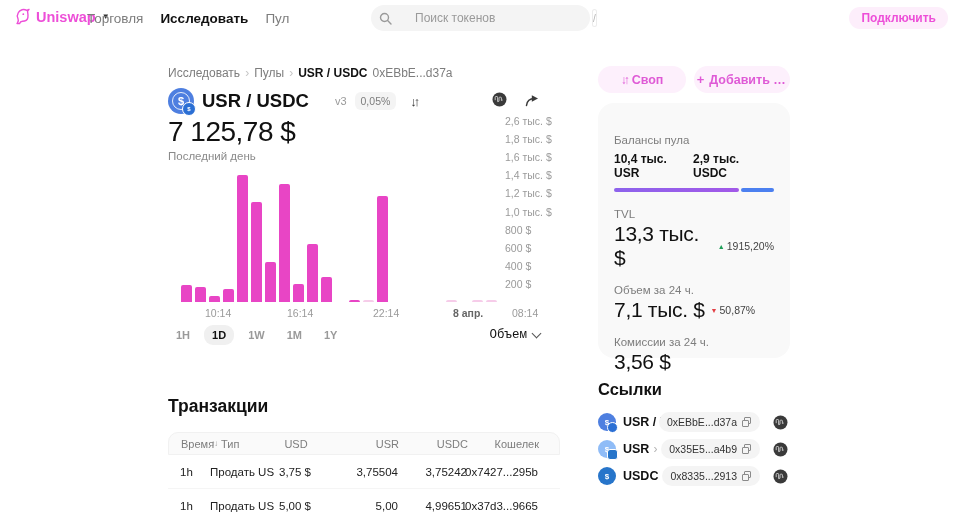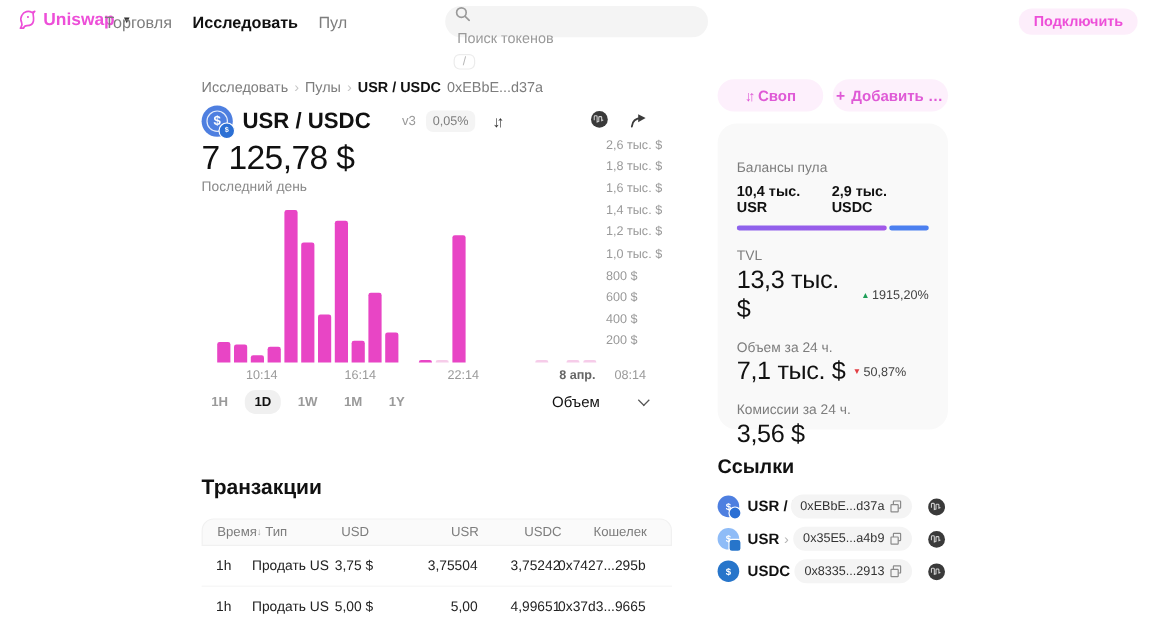--- a/index.html
+++ b/index.html
@@ -8,21 +8,21 @@
 
   
   .topbar{position:absolute;left:0;top:0;width:960px;height:36px;background:#fff;}
   .logo-wrap{position:absolute;left:14px;top:8px;display:flex;align-items:center;gap:5px;cursor:pointer;}
   .logo-text{color:var(--accent);font-size:14.5px;font-weight:700;}
   .logo-caret{font-size:8px;color:#333;margin-left:1px;}
   .nav{position:absolute;left:87px;top:0;height:36px;display:flex;align-items:center;gap:17px;}
   .nav-item{font-size:13.5px;color:#7d7d7d;cursor:pointer;}
   .nav-item.active{color:#111;font-weight:700;}
   .search{position:absolute;left:371px;top:5px;width:219px;height:26px;border-radius:13px;
-          background:#f4f4f4;display:flex;align-items:flex-start;padding:0 8px;box-sizing:border-box;gap:6px;flex-direction:column;}
+          background:#f4f4f4;display:flex;align-items:center;padding:0 8px;box-sizing:border-box;gap:21px;}
   .search input{border:none;outline:none;background:transparent;flex:1;font-size:12px;color:#333;
           font-family:"Liberation Sans",sans-serif;}
   .search input::placeholder{color:#9a9a9a;}
   .slash-key{width:16px;height:16px;border-radius:4px;background:#fff;color:#b5b5b5;font-size:10px;
           display:flex;align-items:center;justify-content:center;box-shadow:0 0 0 1px #ececec;}
   .more-btn{position:absolute;right:80px;top:6px;color:#555;font-size:15px;letter-spacing:1px;cursor:pointer;}
   .connect-btn{position:absolute;right:12px;top:7px;height:22px;padding:0 12px;border-radius:12px;
           background:#fdeefb;color:var(--accent);font-size:12px;font-weight:600;display:flex;align-items:center;cursor:pointer;}
 
   
@@ -54,22 +54,22 @@
   .ylabels{position:absolute;left:505px;top:0;width:60px;height:300px;}
   .ytick{position:absolute;left:0;font-size:10.5px;color:#9a9a9a;white-space:nowrap;}
   .xlabels{position:absolute;left:0;top:307px;width:960px;height:12px;}
   .xtick{position:absolute;font-size:10.5px;color:#9a9a9a;white-space:nowrap;margin-left:24px;}
   .xtick.strong{color:#666;font-weight:700;}
 
   
   .timeframes{position:absolute;left:168px;top:325px;display:flex;align-items:center;gap:6px;}
   .tf{font-size:11px;color:#9a9a9a;padding:4px 8px;border-radius:9px;cursor:pointer;font-weight:600;}
   .tf.active{background:#f0f0f0;color:#111;}
-  .metric-select{position:absolute;left:460px;top:328px;width:80px;display:flex;justify-content:space-between;
-          align-items:center;gap:6px;font-size:12.5px;color:#111;cursor:pointer;}
+  .metric-select{position:absolute;left:460px;top:328px;width:80px;display:flex;justify-content:flex-end;
+          align-items:center;gap:6px;font-size:12.5px;color:#111;cursor:pointer;font-family:Liberation Mono, monospace;}
   .chev{width:6px;height:6px;border-right:1.5px solid #555;border-bottom:1.5px solid #555;
           transform:rotate(45deg);margin-top:-3px;}
 
   
   .tx-title{position:absolute;left:168px;top:396px;font-size:17.5px;font-weight:700;color:#111;}
   .tx-table{position:absolute;left:168px;top:432px;width:392px;}
   .tx-header{position:relative;height:23px;background:#fafafa;border:1px solid #f1f1f1;border-radius:10px 10px 0 0;
           box-sizing:border-box;}
   .tx-row{position:relative;height:33px;border-bottom:1px solid #f5f5f5;}
   .cell{position:absolute;top:50%;transform:translateY(-50%);font-size:11px;}
@@ -223,21 +223,21 @@
       <div class="ytick" style="top: 205.5px;">1,0 тыс. $</div>
       <div class="ytick" style="top: 223.7px;">800 $</div>
       <div class="ytick" style="top: 241.9px;">600 $</div>
       <div class="ytick" style="top: 260.1px;">400 $</div>
       <div class="ytick" style="top: 278.3px;">200 $</div>
     </div>
   <div class="xlabels">
       <div class="xtick" style="left: 181px;">10:14</div>
       <div class="xtick" style="left: 263px;">16:14</div>
       <div class="xtick" style="left: 349px;">22:14</div>
-      <div class="xtick strong" style="left: 442px; text-align: center;">8 апр.</div>
+      <div class="xtick strong" style="left: 429px; text-align: center;">8 апр.</div>
       <div class="xtick" style="left: 488px;">08:14</div>
     </div>
 
   <div class="timeframes">
     <span class="tf">1H</span>
     <span class="tf active">1D</span>
     <span class="tf">1W</span>
     <span class="tf">1M</span>
     <span class="tf">1Y</span>
   </div>

